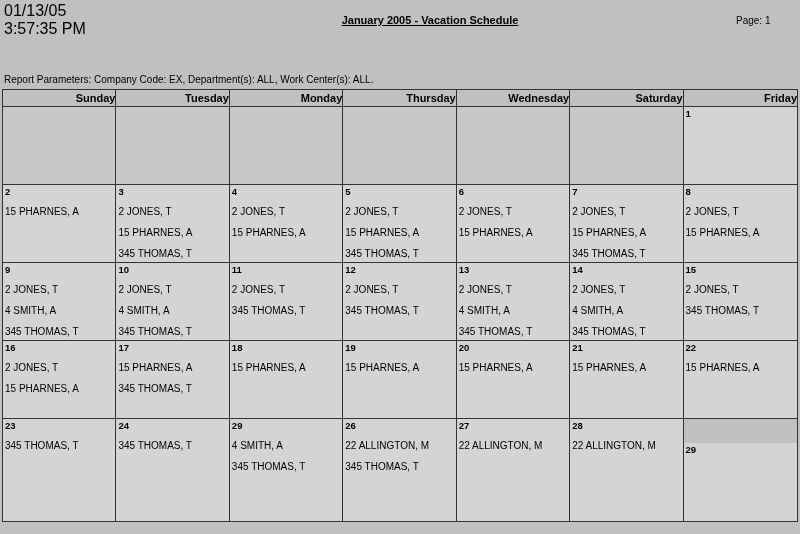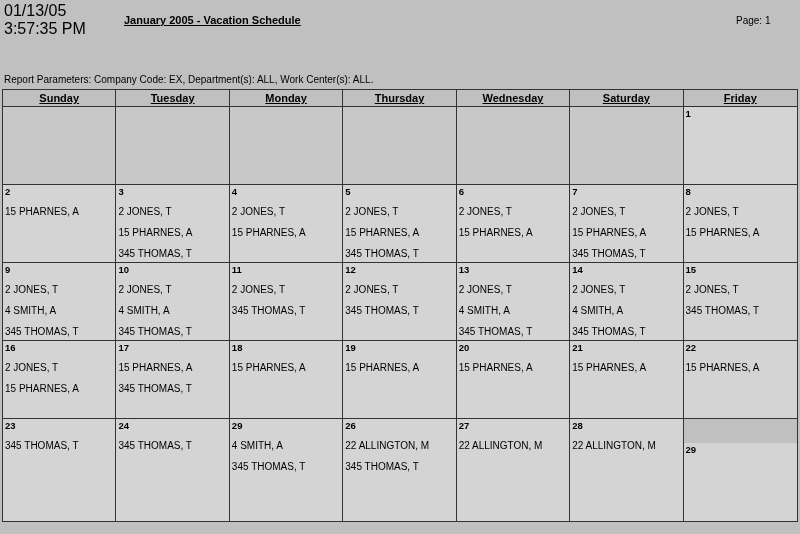--- a/index.html
+++ b/index.html
@@ -13,21 +13,21 @@
     .report-header {
       background: #c0c0c0;
       padding: 2px 4px;
     }
     .header-row1 {
       display: flex;
       justify-content: space-between;
       align-items: center;
     }
     .header-title {
-      text-align: left;
+      text-align: center;
       flex: 1;
       font-weight: bold;
       text-decoration: underline;
     }
     .header-page {
       min-width: 60px;
       text-align: left;
     }
     .header-row2 {
       font-size: 10px;
@@ -38,26 +38,25 @@
       border: 1px solid #333;
       margin: 2px;
     }
     .day-headers {
       display: grid;
       grid-template-columns: repeat(7, 1fr);
       background: #c0c0c0;
       border-bottom: 1px solid #333;
     }
     .day-header {
-      text-align: center;
+      text-align: right;
       padding: 2px 0;
       border-right: 1px solid #333;
       font-weight: bold;
       font-size: 11px;
-      text-decoration: underline;
     }
     .day-header:last-child { border-right: none; }
     .calendar-grid {
       display: grid;
       grid-template-columns: repeat(7, 1fr);
     }
     .cal-cell {
       border-right: 1px solid #333;
       border-bottom: 1px solid #333;
       background: #d4d4d4;

